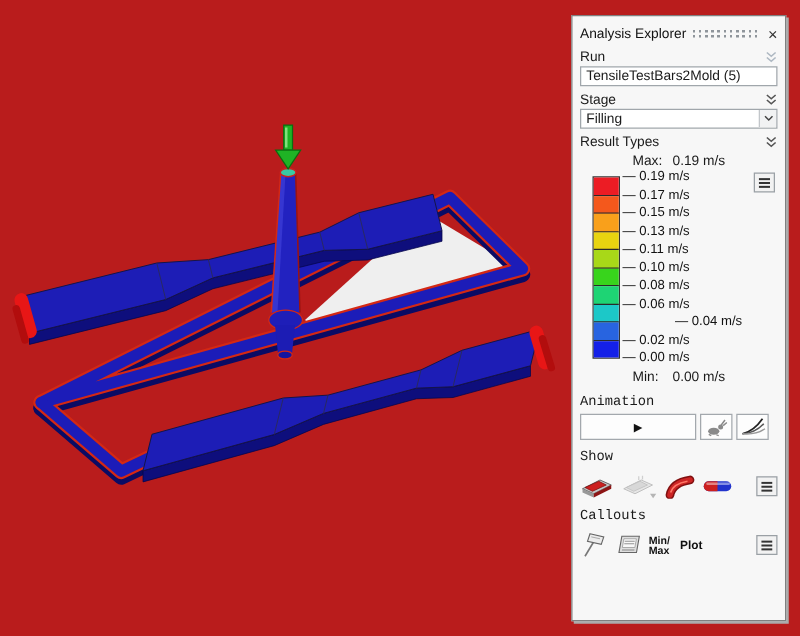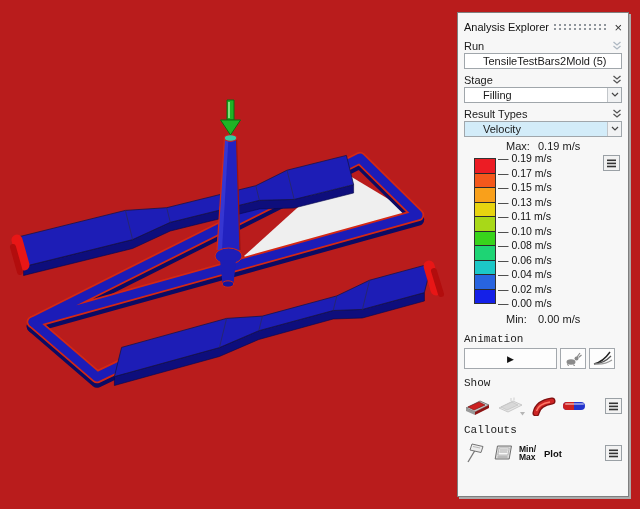--- a/index.html
+++ b/index.html
@@ -11,21 +11,21 @@
          padding:0 6px;font-size:11px;}
   .hdr{display:flex;align-items:center;padding-top:6px;height:16px;}
   .hdr .title{font-size:11px;color:#111;white-space:nowrap;}
   .grip{margin-left:auto;margin-right:6px;width:54px;}
   .dotrow{height:2px;width:54px;margin:1.5px 0;
           background:repeating-linear-gradient(90deg,#8f959b 0 2px,transparent 2px 5px);}
   .closex{font-size:13px;line-height:11px;color:#333;cursor:default;}
   .secrow{display:flex;align-items:center;margin-top:4px;height:13px;}
   .secrow svg{margin-left:auto;}
   .fieldbox{display:flex;align-items:center;height:16px;background:#ffffff;border:1px solid #a0a6ab;
-            margin-top:1px;box-sizing:border-box;padding-left:18px;overflow:hidden;white-space:nowrap;}
+            margin-top:1px;box-sizing:border-box;padding-left:4px;overflow:hidden;white-space:nowrap;}
   .combo .arrowcell{margin-left:auto;width:13px;align-self:stretch;display:flex;align-items:center;
             justify-content:center;border-left:1px solid #c2c6ca;background:#f1f2f3;}
   .hl{background:#d3ecf9;}
   .vrow{display:flex;align-items:center;margin-top:12px;height:14px;}
   .vrow svg{margin-left:auto;margin-right:3px;}
   .kvrow{display:flex;margin-top:2px;height:13px;align-items:center;}
   .kvrow .k{width:32px;margin-left:9px;padding-left:33px;}
   .legend{position:relative;height:152px;margin-top:6px;}
   .colcol{position:absolute;left:10px;top:0;width:22px;border:1px solid #333;box-sizing:border-box;
           background:#fff;}
@@ -148,28 +148,20 @@
           </svg>
       </span>
     </div>
 
     <div class="secrow">
       <span>Result Types</span>
       <svg width="10" height="10" viewBox="0 0 10 10">
         <path d="M1.5,1 L5,4 L8.5,1 M1.5,5 L5,8 L8.5,5" fill="none" stroke="#555" stroke-width="1.3"></path>
       </svg>
     </div>
-    <div class="fieldbox combo hl">
-      <span>Velocity</span>
-      <span class="arrowcell">
-        <svg width="8" height="6" viewBox="0 0 8 6">
-            <path d="M1,1 L4,4 L7,1" fill="none" stroke="#444" stroke-width="1.2"></path>
-          </svg>
-      </span>
-    </div>
 
     <div class="kvrow">
       <span class="k">Max:</span>
       <span>0.19 m/s</span>
     </div>
 
     <div class="legend">
       <div class="colcol">
           <div class="band" style="background: rgb(236, 28, 36);"></div>
           <div class="band" style="background: rgb(244, 88, 28);"></div>
@@ -184,21 +176,21 @@
         </div>
       <div class="ticks">
           <div class="tick" style="top: -6px;">— 0.19 m/s</div>
           <div class="tick" style="top: 8.5px;">— 0.17 m/s</div>
           <div class="tick" style="top: 23px;">— 0.15 m/s</div>
           <div class="tick" style="top: 37.5px;">— 0.13 m/s</div>
           <div class="tick" style="top: 52px;">— 0.11 m/s</div>
           <div class="tick" style="top: 66.5px;">— 0.10 m/s</div>
           <div class="tick" style="top: 81px;">— 0.08 m/s</div>
           <div class="tick" style="top: 95.5px;">— 0.06 m/s</div>
-          <div class="tick" style="top: 110px;">— 0.04 m/s</div>
+          <div class="tick" style="top: 110px; margin-left: 42px;">— 0.04 m/s</div>
           <div class="tick" style="top: 124.5px;">— 0.02 m/s</div>
           <div class="tick" style="top: 139px;">— 0.00 m/s</div>
         </div>
       <button class="menubtn">
         <svg width="9" height="9" viewBox="0 0 9 9">
           <rect x="0" y="0.5" width="9" height="1.6" fill="#333"></rect>
           <rect x="0" y="3.6" width="9" height="1.6" fill="#333"></rect>
           <rect x="0" y="6.7" width="9" height="1.6" fill="#333"></rect>
         </svg>
       </button>

